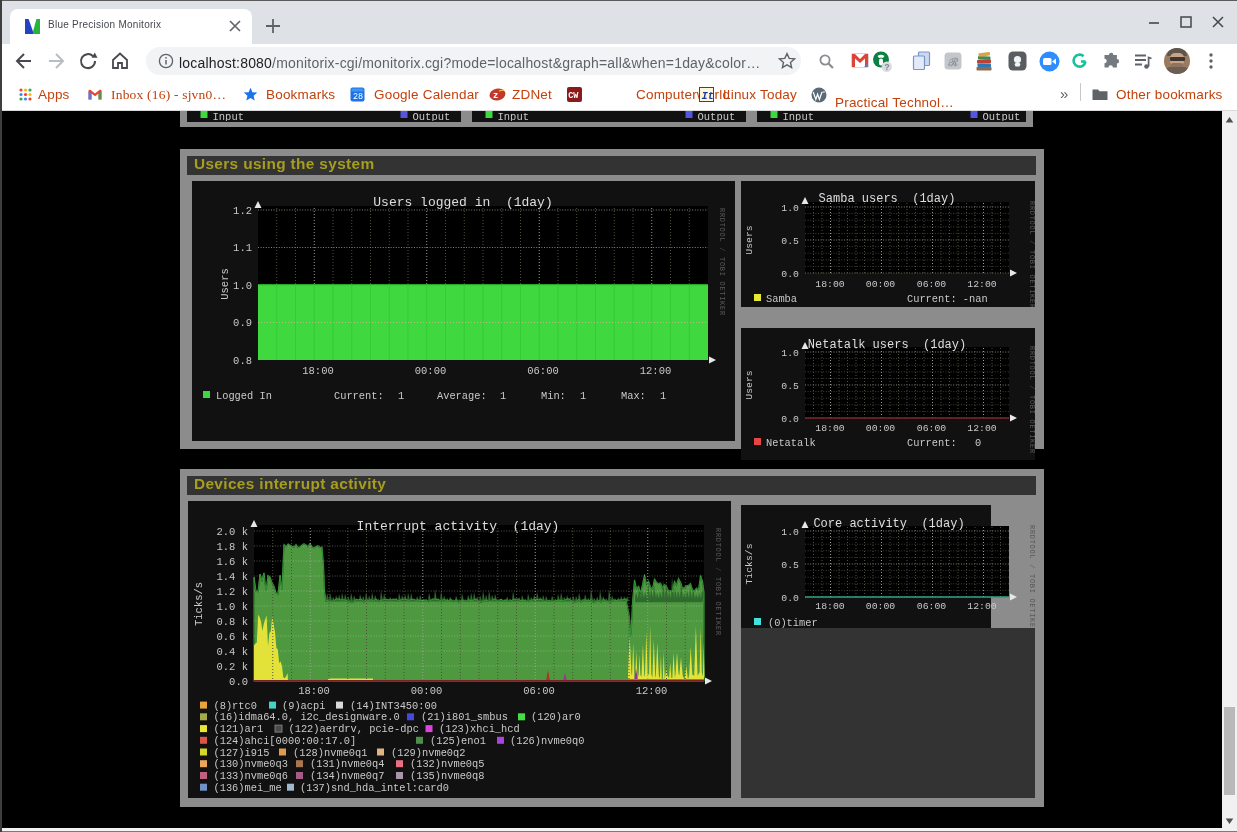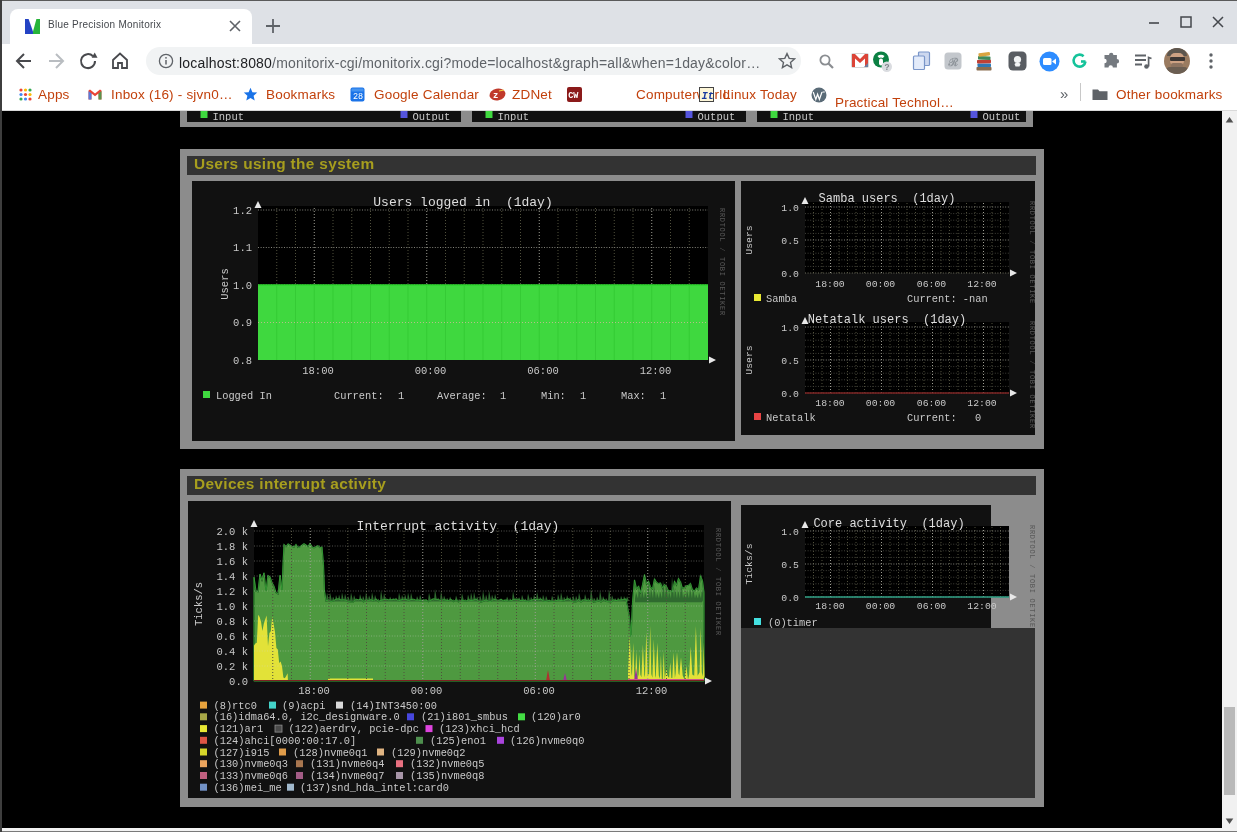--- a/index.html
+++ b/index.html
@@ -147,21 +147,21 @@
  <circle cx="2" cy="11" r="1.6" fill="#34a853"></circle>
     <circle cx="6.5" cy="11" r="1.6" fill="#4285f4"></circle>
     <circle cx="11" cy="11" r="1.6" fill="#ea4335"></circle>
 </svg>
 <div class="abs bktxt" style="left:38px;top:87px;">Apps</div>
 <svg class="abs" style="left:88px;top:89px" width="14" height="11" viewBox="0 0 14 11">
     <path d="M0.5,10.5 L0.5,1.5 L2,0.5 L7,4.5 L12,0.5 L13.5,1.5 L13.5,10.5 L10.5,10.5 L10.5,4.5 L7,7.3 L3.5,4.5 L3.5,10.5 Z" fill="#ea4335"></path>
     <path d="M0.5,2 L3.5,4.5 L3.5,10.5 L0.5,10.5 Z" fill="#4285f4" opacity="0.85"></path>
     <path d="M13.5,2 L10.5,4.5 L10.5,10.5 L13.5,10.5 Z" fill="#34a853" opacity="0.8"></path>
   </svg>
-<div class="abs bktxt" style="left:111px;top:87px;">Inbox (16) - sjvn0…</div>
+<div class="abs bktxt" style="left:111px;top:87px;font-family:Liberation Serif, serif;">Inbox (16) - sjvn0…</div>
 <svg class="abs" style="left:243px;top:87px" width="15" height="15" viewBox="0 0 15 15">
     <path d="M7.5,0.8 L9.4,5.2 L14.2,5.6 L10.6,8.8 L11.7,13.5 L7.5,11 L3.3,13.5 L4.4,8.8 L0.8,5.6 L5.6,5.2 Z" fill="#1a73e8"></path>
   </svg>
 <div class="abs bktxt" style="left:266px;top:87px;">Bookmarks</div>
 <svg class="abs" style="left:350px;top:87px" width="15" height="15" viewBox="0 0 15 15">
     <rect x="0.5" y="0.5" width="14" height="14" rx="2" fill="#1a73e8"></rect>
     <rect x="1.5" y="1.5" width="12" height="3" fill="#4594f0"></rect>
     <text x="3" y="12" font-size="8.5" fill="#fff" font-family="Liberation Sans">28</text>
   </svg>
 <div class="abs bktxt" style="left:374px;top:87px;">Google Calendar</div>
@@ -344,21 +344,21 @@
         <text x="139.5" y="106" font-size="9.8" fill="#c9c9c9" text-anchor="middle">00:00</text>
         <text x="190.5" y="106" font-size="9.8" fill="#c9c9c9" text-anchor="middle">06:00</text>
         <text x="241" y="106" font-size="9.8" fill="#c9c9c9" text-anchor="middle">12:00</text>
         <path d="M64,16 L60.5,23 L67.5,23 Z" fill="#e8e8e8"></path>
         <path d="M276,92 L269,88.5 L269,95.5 Z" fill="#e8e8e8"></path>
         <rect x="13" y="113" width="7" height="7" fill="#e8e833"></rect>
         <text x="25" y="120.5" font-size="10.35" fill="#c9c9c9">Samba</text>
         <text x="166" y="120.5" font-size="10.35" fill="#c9c9c9">Current: -nan</text>
         <text transform="rotate(90 289 20)" x="289" y="20" font-size="7" fill="#585858" letter-spacing="0.7">RRDTOOL / TOBI OETIKER</text>
       </svg></div>
-    <div class="abs gbox" style="left:741px;top:192px;width:294px;height:132px;"><svg width="294" height="130" viewBox="0 0 294 130">
+    <div class="abs gbox" style="left:741px;top:217px;width:294px;height:132px;"><svg width="294" height="130" viewBox="0 0 294 130">
         <rect x="64" y="19" width="204" height="71" fill="#000000"></rect>
         <text x="146" y="20" font-size="12" fill="#dedede" text-anchor="middle">Netatalk users&nbsp;&nbsp;(1day)</text>
         <line x1="72.5" y1="20" x2="72.5" y2="90" stroke="#50503c" stroke-width="1" stroke-dasharray="1,2"></line>
         <line x1="81.0" y1="20" x2="81.0" y2="90" stroke="#50503c" stroke-width="1" stroke-dasharray="1,2"></line>
         <line x1="89.5" y1="20" x2="89.5" y2="90" stroke="#9d9d92" stroke-width="1" stroke-dasharray="1,2"></line>
         <line x1="98.0" y1="20" x2="98.0" y2="90" stroke="#50503c" stroke-width="1" stroke-dasharray="1,2"></line>
         <line x1="106.5" y1="20" x2="106.5" y2="90" stroke="#50503c" stroke-width="1" stroke-dasharray="1,2"></line>
         <line x1="115.0" y1="20" x2="115.0" y2="90" stroke="#50503c" stroke-width="1" stroke-dasharray="1,2"></line>
         <line x1="123.5" y1="20" x2="123.5" y2="90" stroke="#50503c" stroke-width="1" stroke-dasharray="1,2"></line>
         <line x1="132.0" y1="20" x2="132.0" y2="90" stroke="#50503c" stroke-width="1" stroke-dasharray="1,2"></line>

